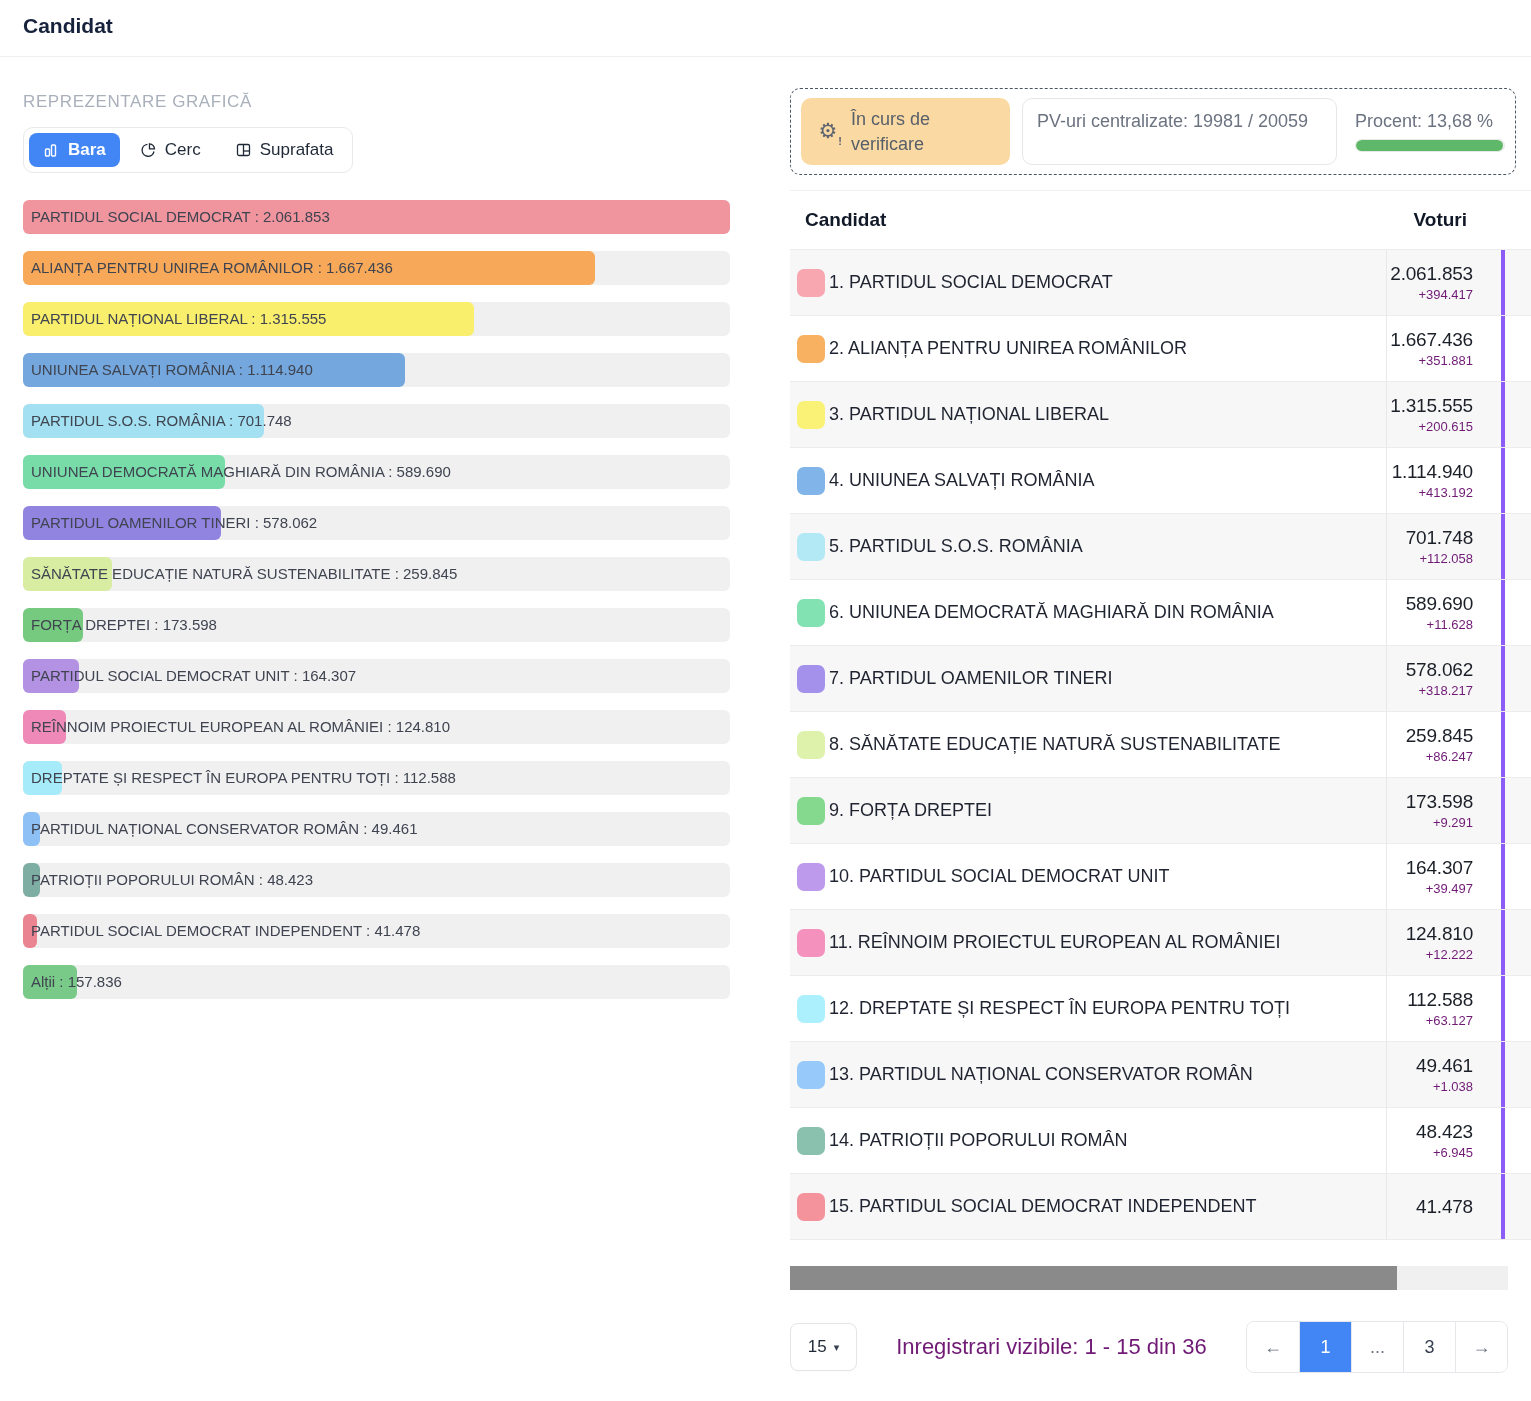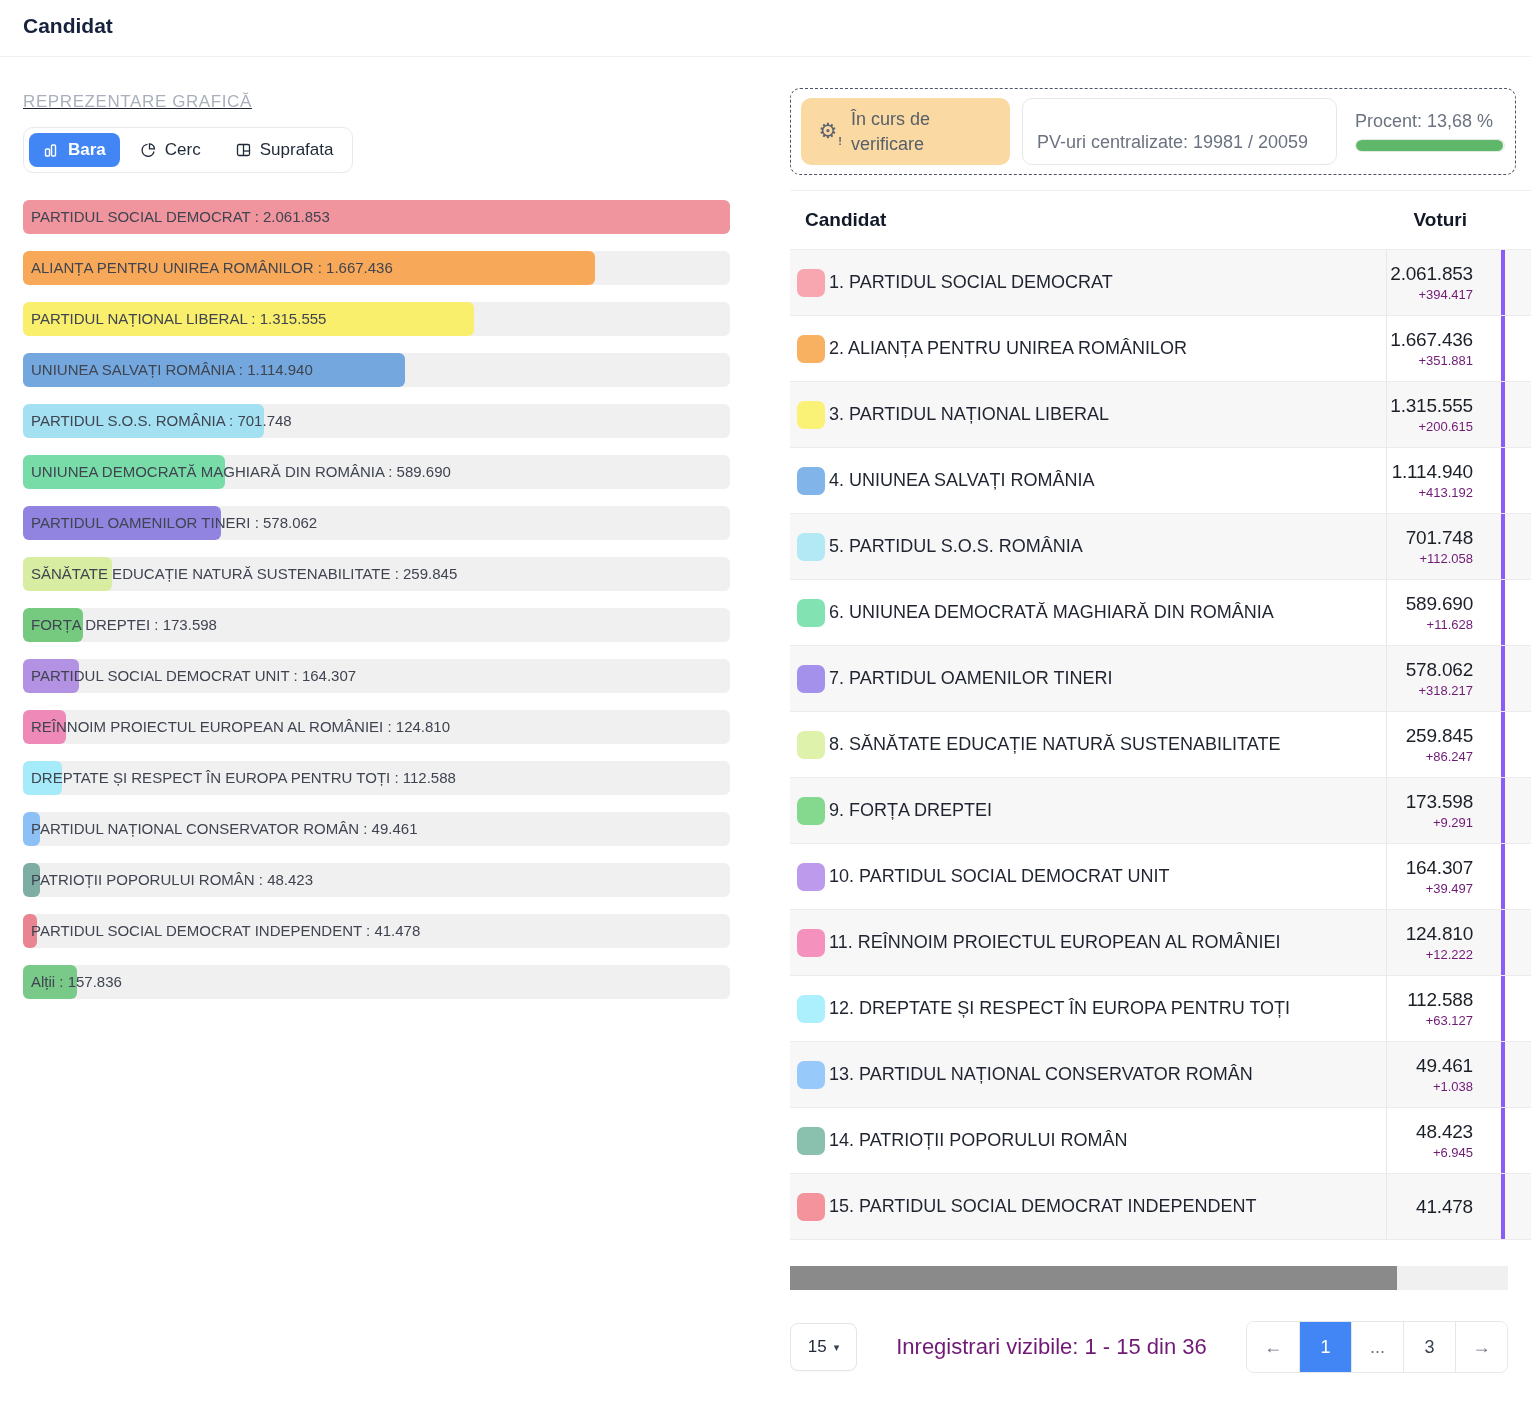--- a/index.html
+++ b/index.html
@@ -9,21 +9,21 @@
     font-family: "Liberation Sans", sans-serif;
     color: #1f2430; overflow: hidden;
   }
 
   
   .page-header { position: absolute; left: 0; top: 0; width: 1531px; height: 57px;
     border-bottom: 1px solid #f0f0f2; background: #fff; }
   .page-title { position: absolute; left: 23px; top: 14px; font-size: 21px; font-weight: bold; color: #16223c; }
 
   
-  .left-col { position: absolute; left: 23px; top: 88px; width: 714px; text-decoration: underline; }
+  .left-col { position: absolute; left: 23px; top: 88px; width: 714px; }
   .chart-heading { font-size: 17px; color: #a9b0bb; letter-spacing: 0.6px; margin: 4px 0 15px 0; font-weight: normal; }
 
   .tabs { display: inline-flex; align-items: center; gap: 6px; border: 1px solid #e7e9ec;
     border-radius: 10px; padding: 5px; background: #fff; justify-content: center; }
   .tab { display: inline-flex; align-items: center; gap: 8px; border: none; background: transparent;
     font-family: inherit; font-size: 17px; color: #1f2937; padding: 7px 14px; border-radius: 8px; cursor: pointer; }
   .tab.active { background: #4285f4; color: #ffffff; font-weight: bold; }
   .tab svg { display: block; }
 
   .bar-chart { margin-top: 27px; width: 707px; }
@@ -36,21 +36,21 @@
   .right-col { position: absolute; left: 790px; top: 88px; width: 741px; }
 
   .status-box { display: flex; align-items: stretch; gap: 12px; border: 1px dashed #4b5563;
     border-radius: 10px; padding: 9px 10px; height: 87px; width: 726px; }
   .badge-pending { display: flex; align-items: center; gap: 10px; background: #fbd9a2;
     border-radius: 10px; padding: 8px 14px; width: 212px; color: #57606a; font-size: 18px; line-height: 1.35; }
   .gear-wrap { position: relative; width: 26px; flex: 0 0 26px; text-align: center; }
   .gear-glyph { font-size: 21px; color: #5d6470; }
   .gear-excl { position: absolute; right: -1px; bottom: -3px; font-size: 11px; font-weight: bold; color: #5d6470; }
   .pv-card { background: #fff; border: 1px solid #e5e7eb; border-radius: 10px; padding: 9px 14px;
-    width: 320px; color: #6b7280; font-size: 18px; line-height: 1.45; display: flex; align-items: flex-end; }
+    width: 320px; color: #6b7280; font-size: 18px; line-height: 1.45; display: flex; align-items: flex-start; }
   .procent-wrap { flex: 1; display: flex; flex-direction: column; justify-content: center; padding-left: 6px; }
   .procent-label { color: #6b7280; font-size: 18px; margin-bottom: 7px; }
   .progress-track { width: 150px; height: 13px; background: #f1f3f1; border: 1px solid #e3e9e3;
     border-radius: 8px; overflow: hidden; }
   .progress-fill { height: 100%; background: #5fb86a; border-radius: 8px; }
 
   
   .table { margin-top: 15px; width: 741px; border-top: 1px solid #f0f0f2; }
   .t-header { display: flex; height: 59px; align-items: center; background: #fff; border-bottom: 1px solid #ececee; }
   .t-header .h-name { flex: 0 0 597px; padding-left: 15px; font-size: 19px; font-weight: bold; color: #111827; }

